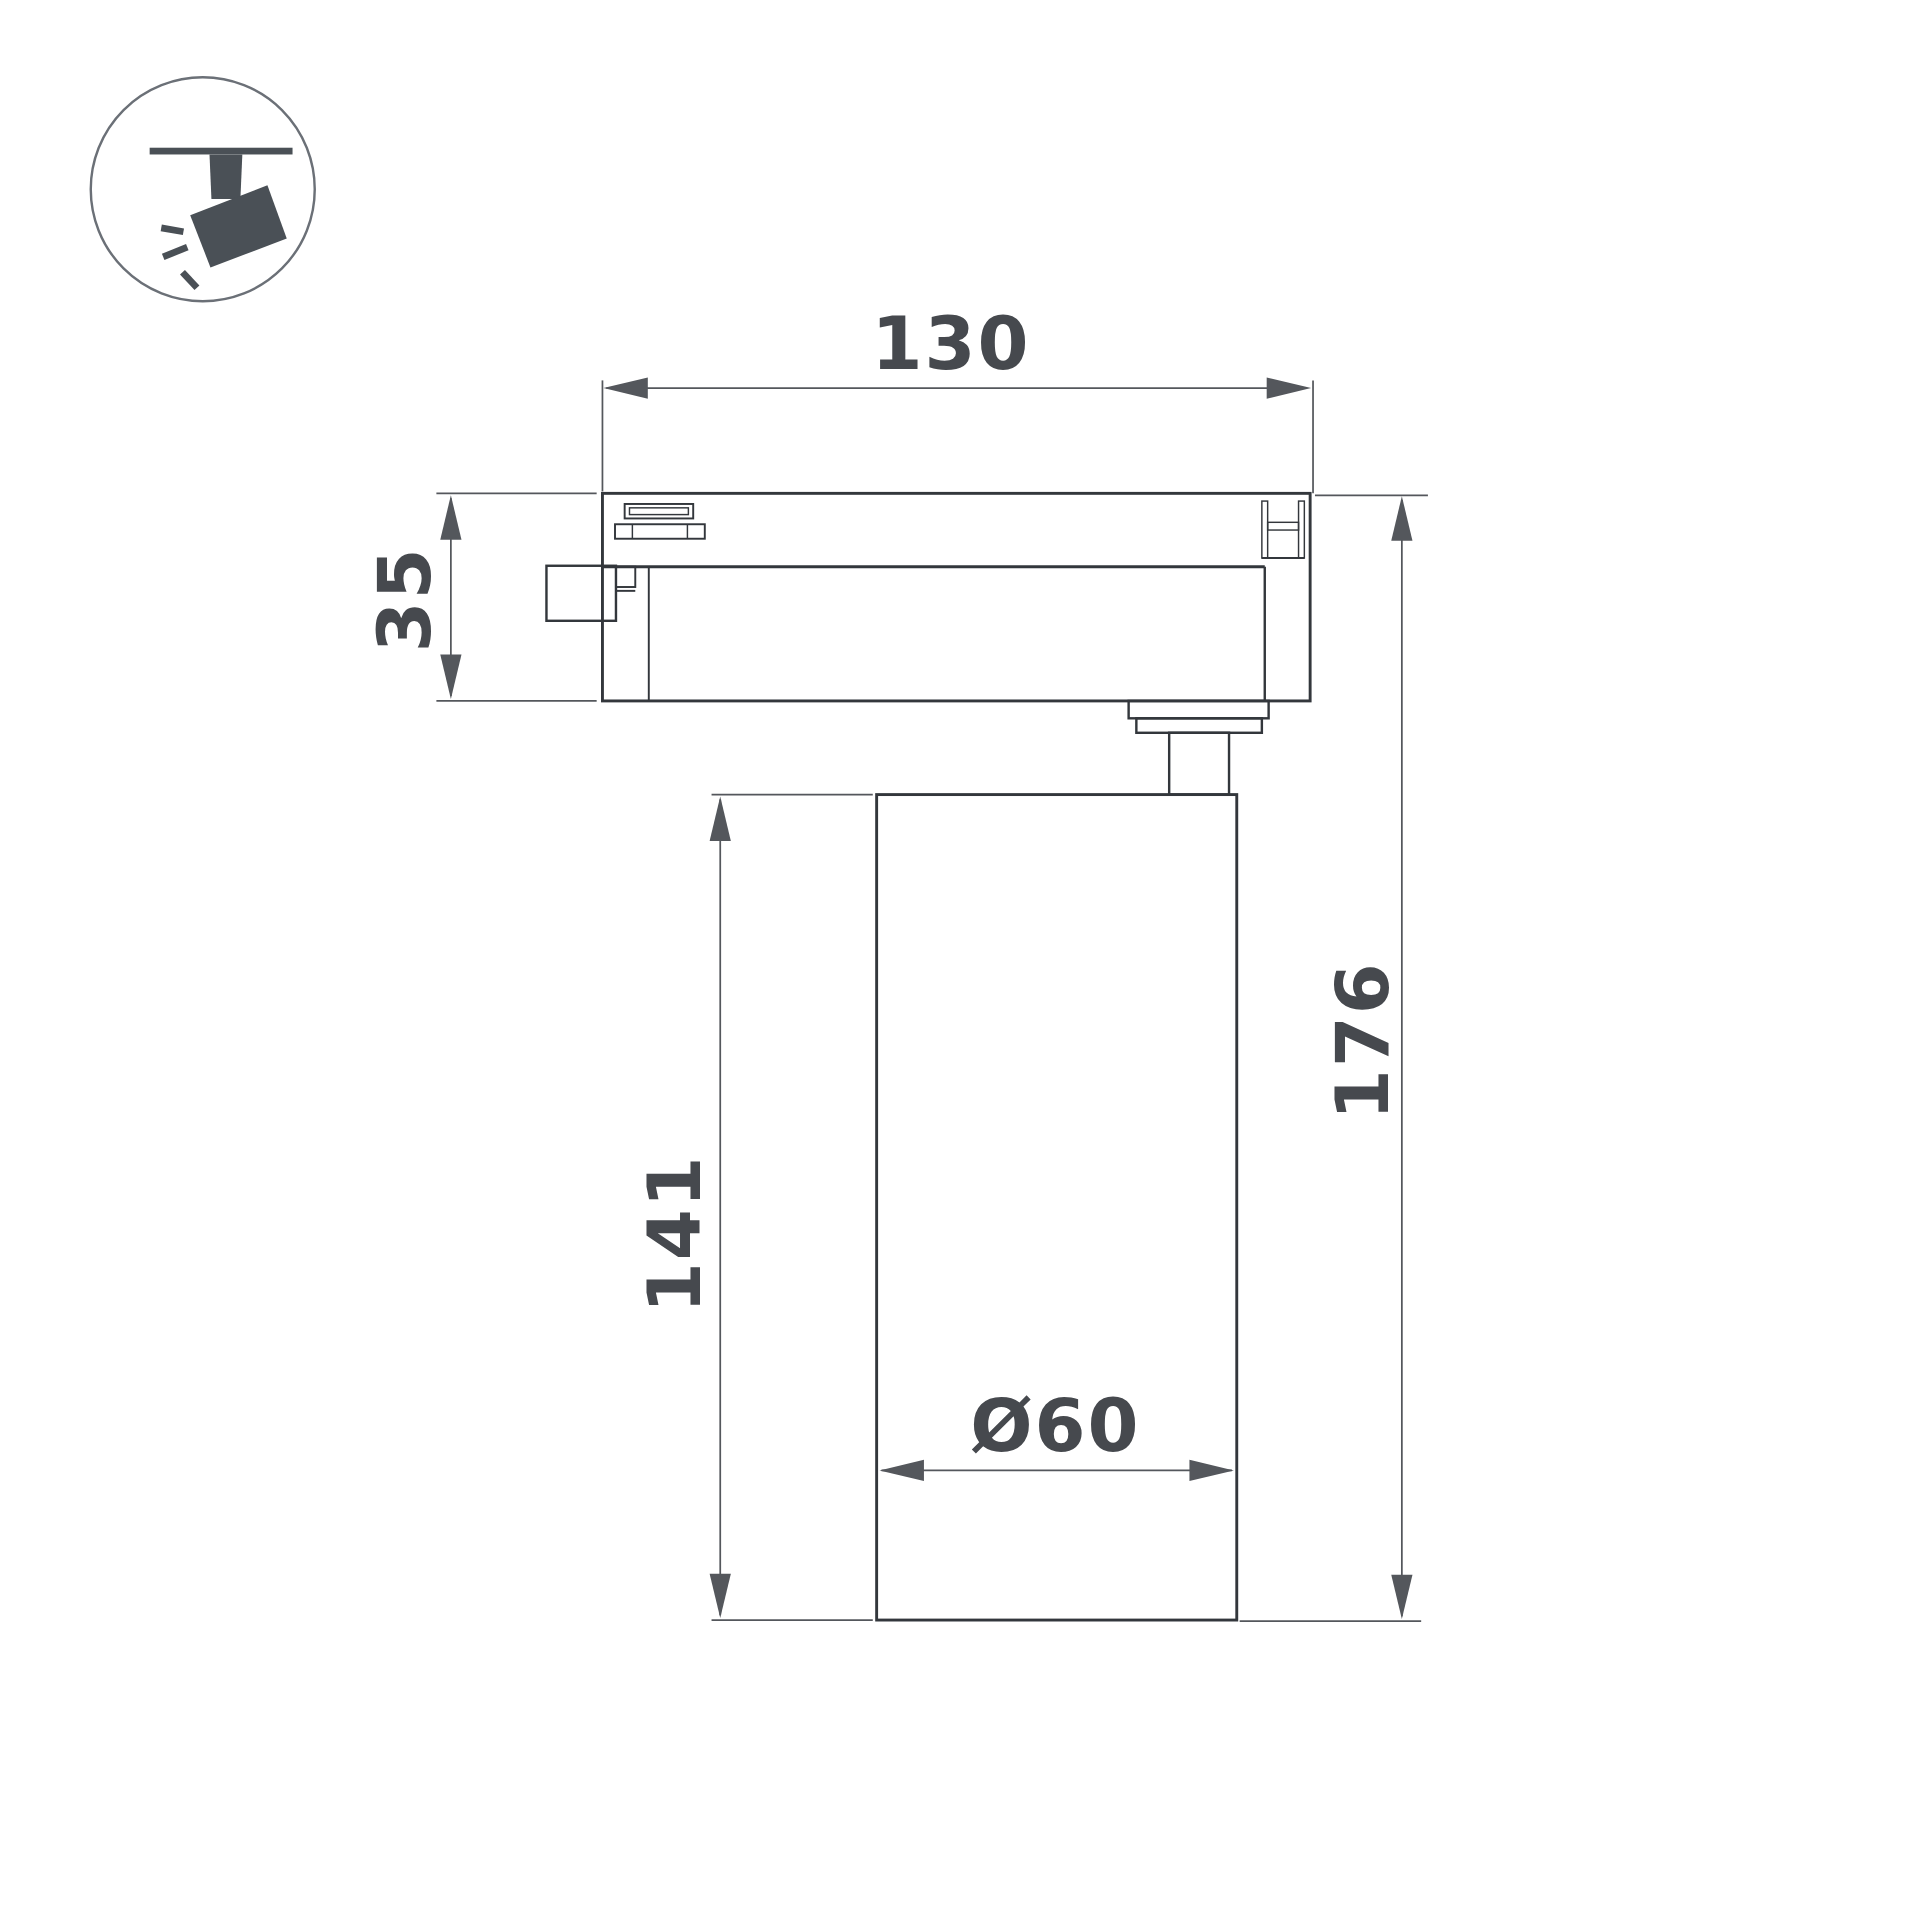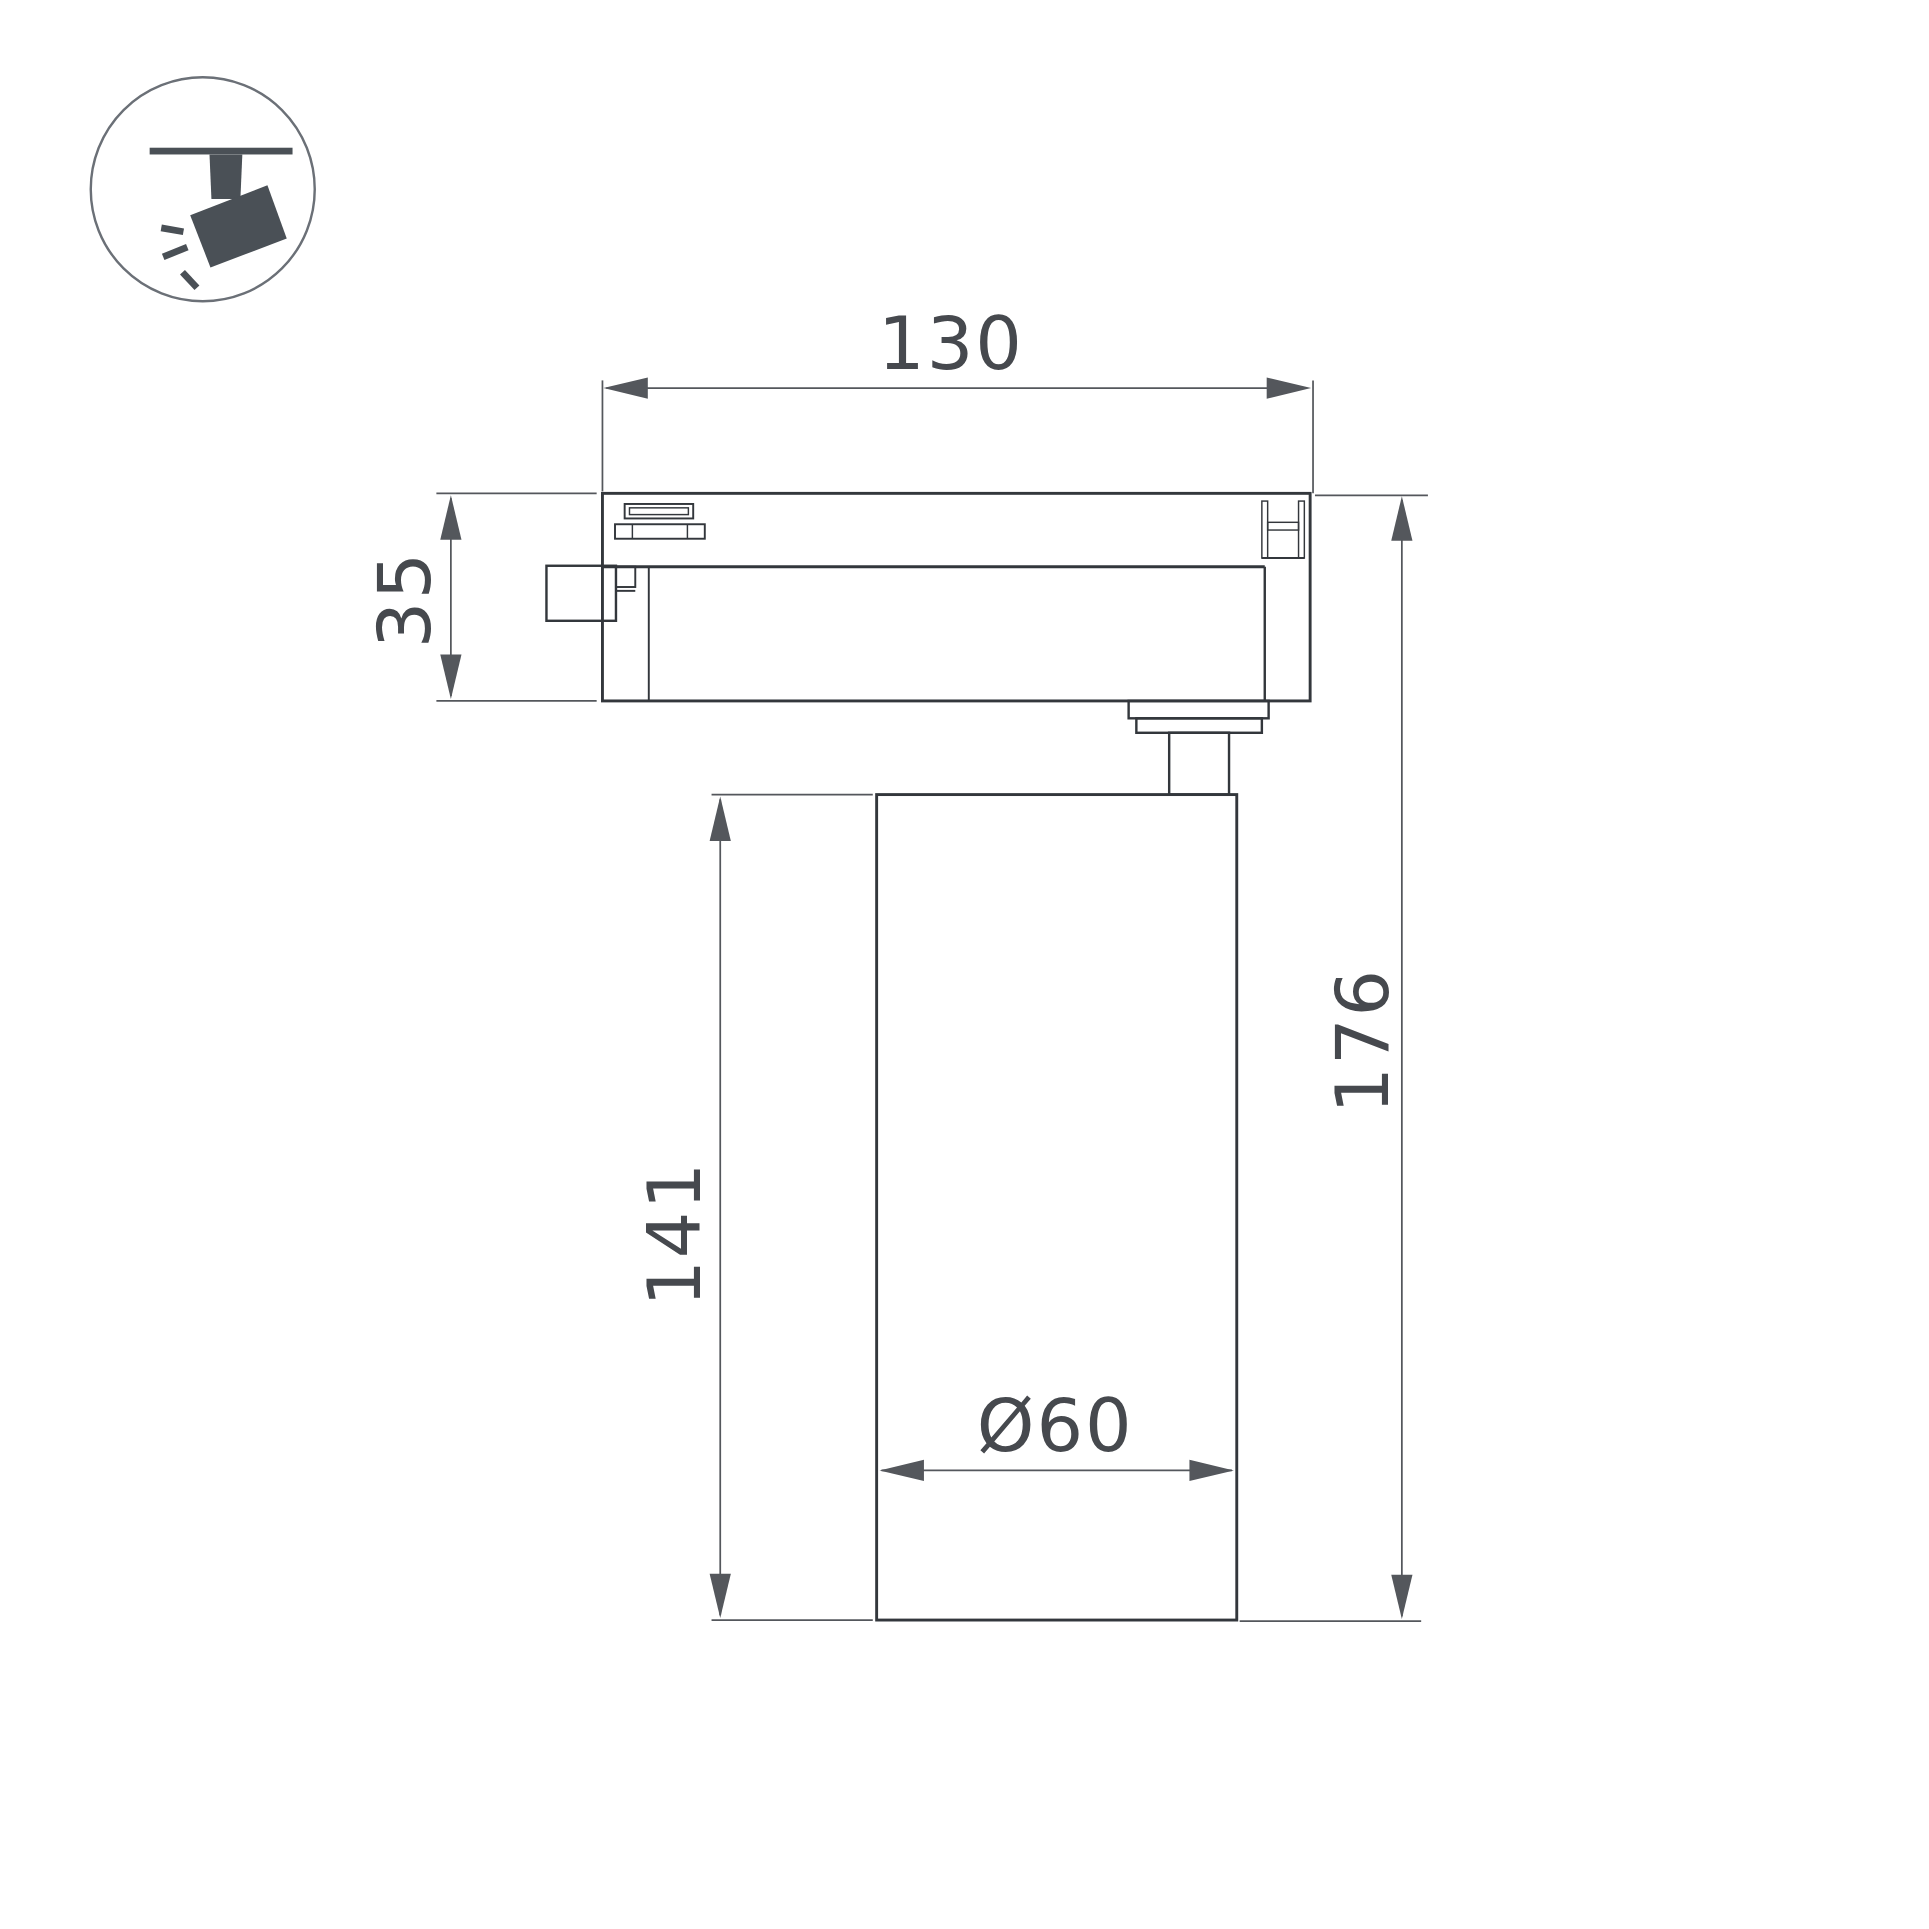--- a/index.html
+++ b/index.html
@@ -1,17 +1,17 @@
 <!DOCTYPE html>
 <html><head>
 <meta charset="utf-8">
 <style>
   html,body{margin:0;padding:0;background:#fff;}
   #canvas{position:relative;width:1693px;height:1929px;background:var(--bg,#fff);overflow:hidden;
-          font-family:"DejaVu Sans","Liberation Sans",sans-serif;}
+          font-family:"DejaVu Sans","Liberation Sans",sans-serif;font-weight:bold;}
   svg{position:absolute;left:0;top:0;}
   
   .p3 {stroke:var(--line,#33373c);stroke-width:3;  fill:none;stroke-linejoin:miter;}
   .p25{stroke:var(--line,#33373c);stroke-width:2.5;fill:none;stroke-linejoin:miter;}
   .p2 {stroke:var(--line,#33373c);stroke-width:2;  fill:none;stroke-linejoin:miter;}
   .p15{stroke:var(--line,#33373c);stroke-width:1.5;fill:none;stroke-linejoin:miter;}
   
   .dim,.ext{stroke:var(--dim,#54575c);stroke-width:1.8;fill:none;}
   .arrow{fill:var(--dim,#54575c);stroke:none;}
   .dimtext{fill:var(--text,#46494e);font-size:76px;letter-spacing:2px;

